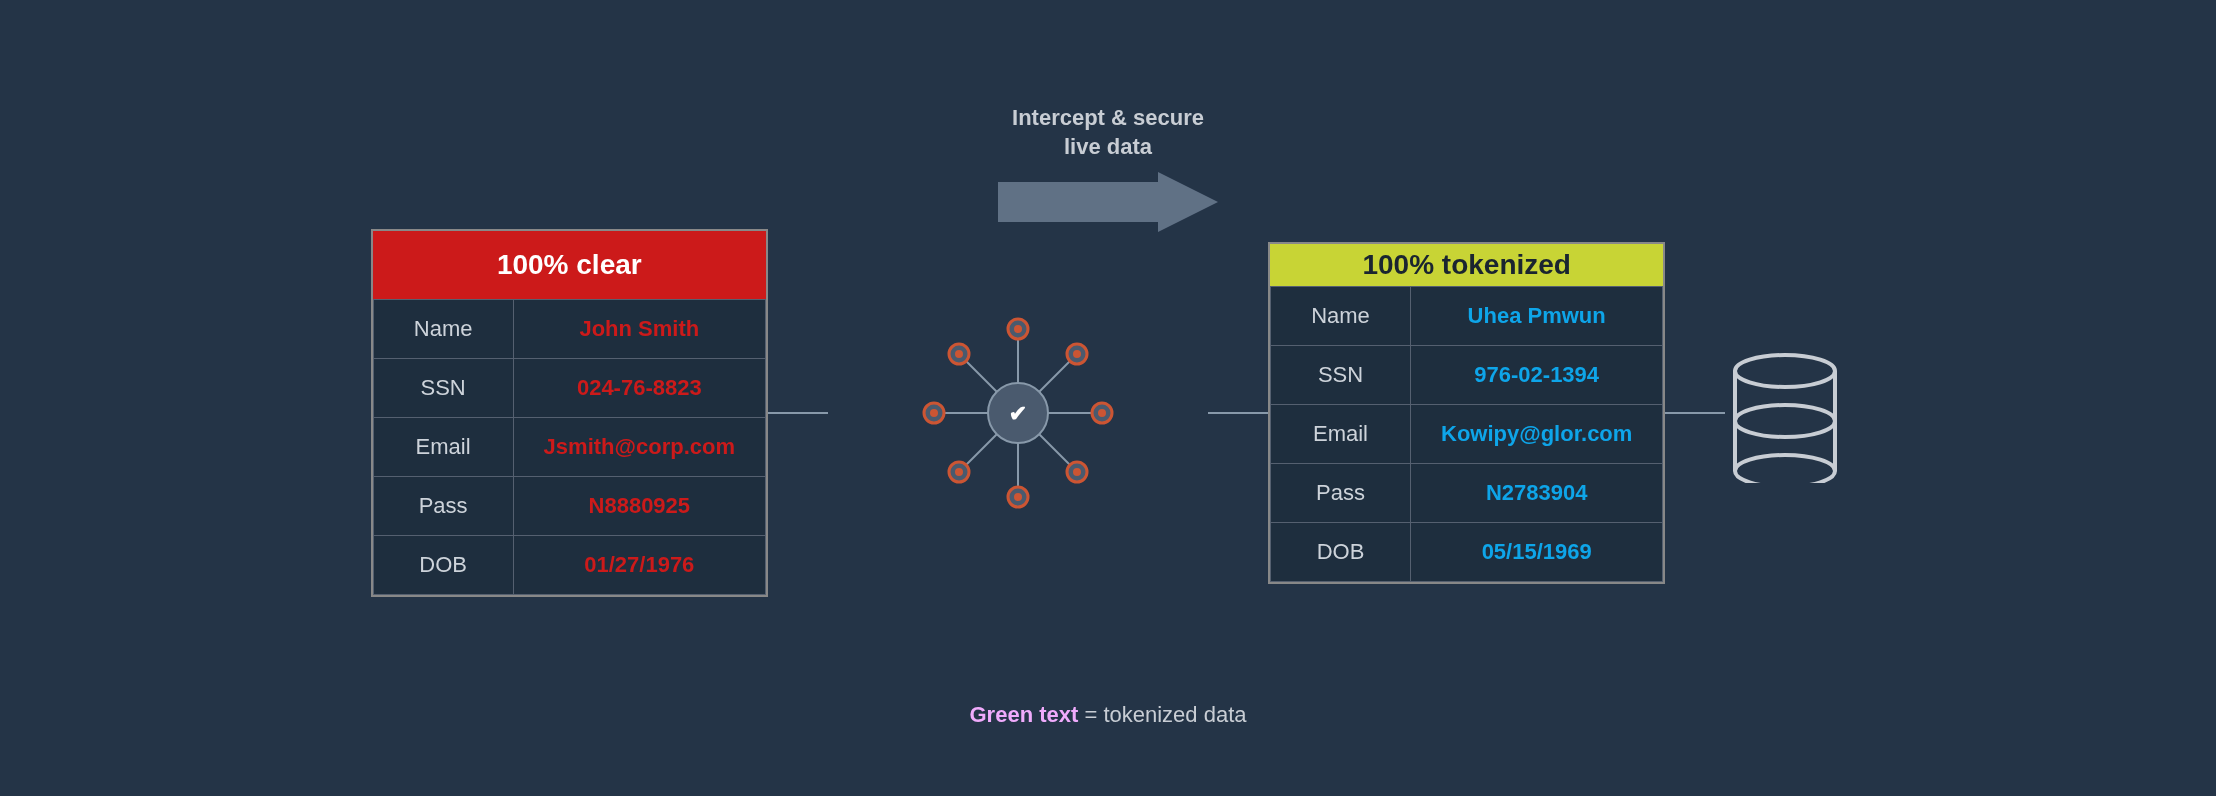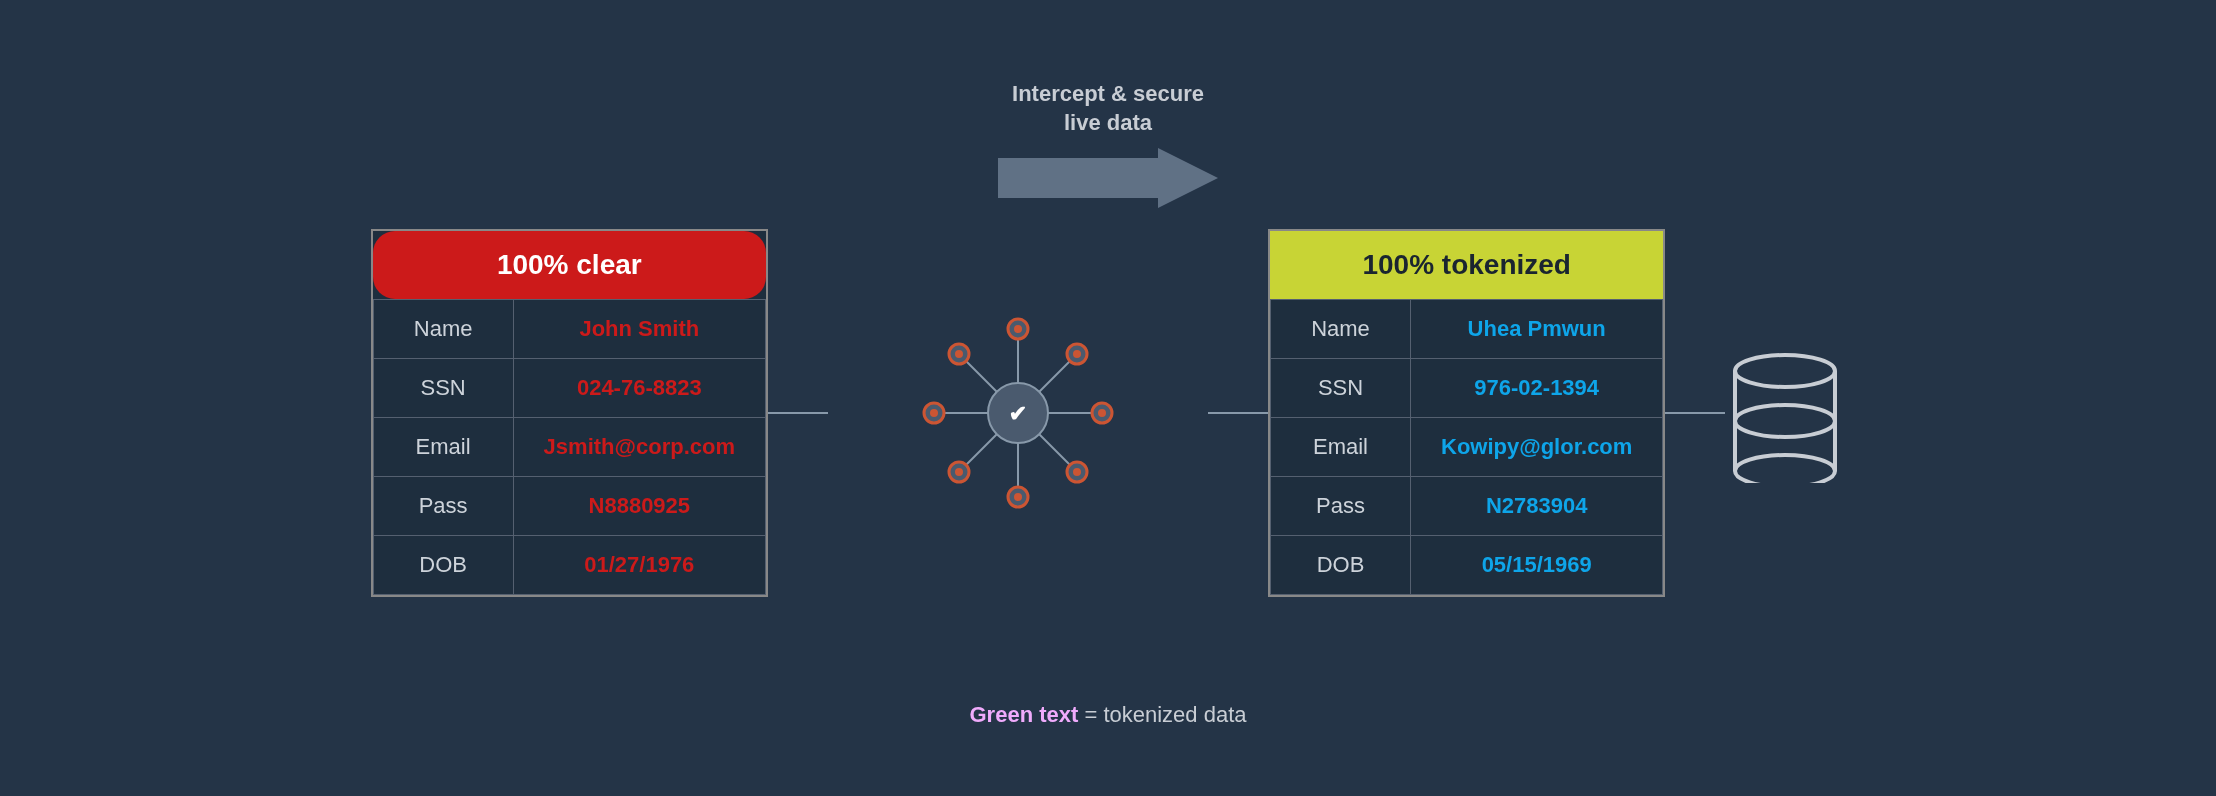--- a/index.html
+++ b/index.html
@@ -35,20 +35,21 @@
       align-items: center;
     }
 
     .arrow-label-text {
       color: #c8cdd4;
       font-size: 22px;
       font-weight: 600;
       text-align: center;
       margin-bottom: 6px;
       line-height: 1.3;
+      margin-top: 24px;
     }
 
     
     .arrow-shape {
       width: 220px;
       height: 70px;
     }
 
     
     .table-container {
@@ -56,30 +57,29 @@
       background: #1e2e3e;
     }
 
     .table-header-red {
       background-color: #cc1a1a;
       color: white;
       font-size: 28px;
       font-weight: 800;
       text-align: center;
       padding: 18px 60px;
-      border-radius: 22px;
     }
 
     .table-header-green {
       background-color: #c8d435;
       color: #1a2530;
       font-size: 28px;
       font-weight: 800;
       text-align: center;
-      padding: 18px 60px;
+      padding: 5px 60px;
     }
 
     table {
       border-collapse: collapse;
       width: 100%;
     }
 
     table td {
       padding: 16px 30px;
       font-size: 22px;

